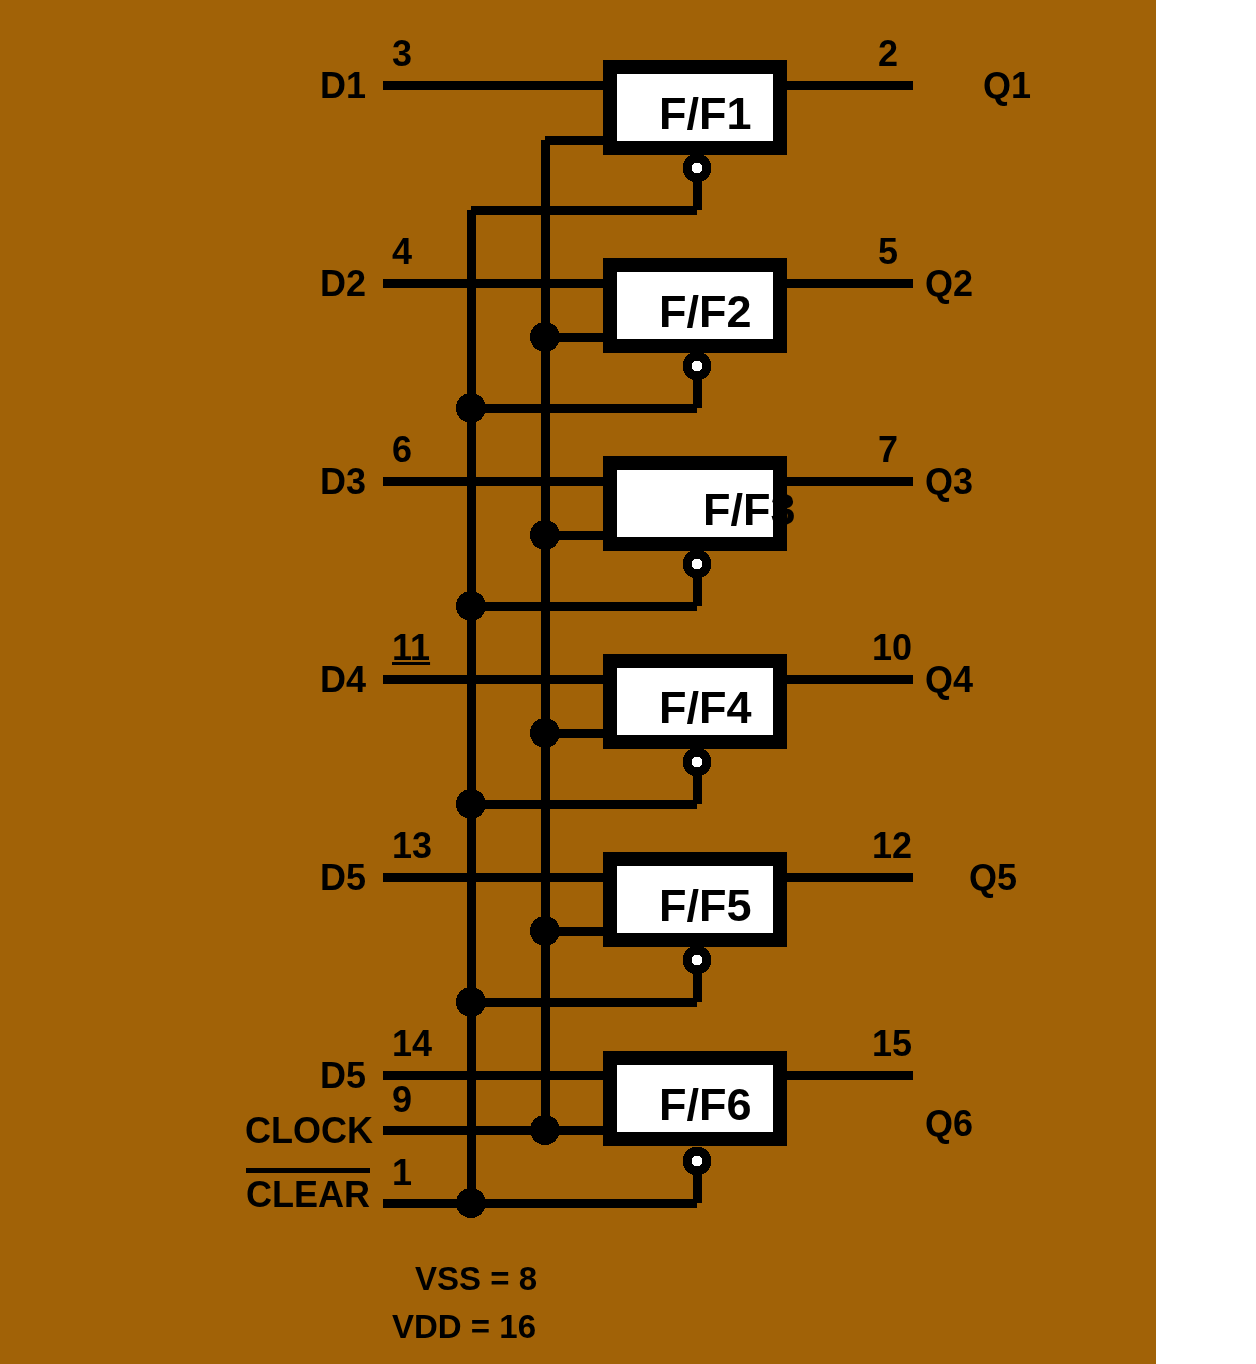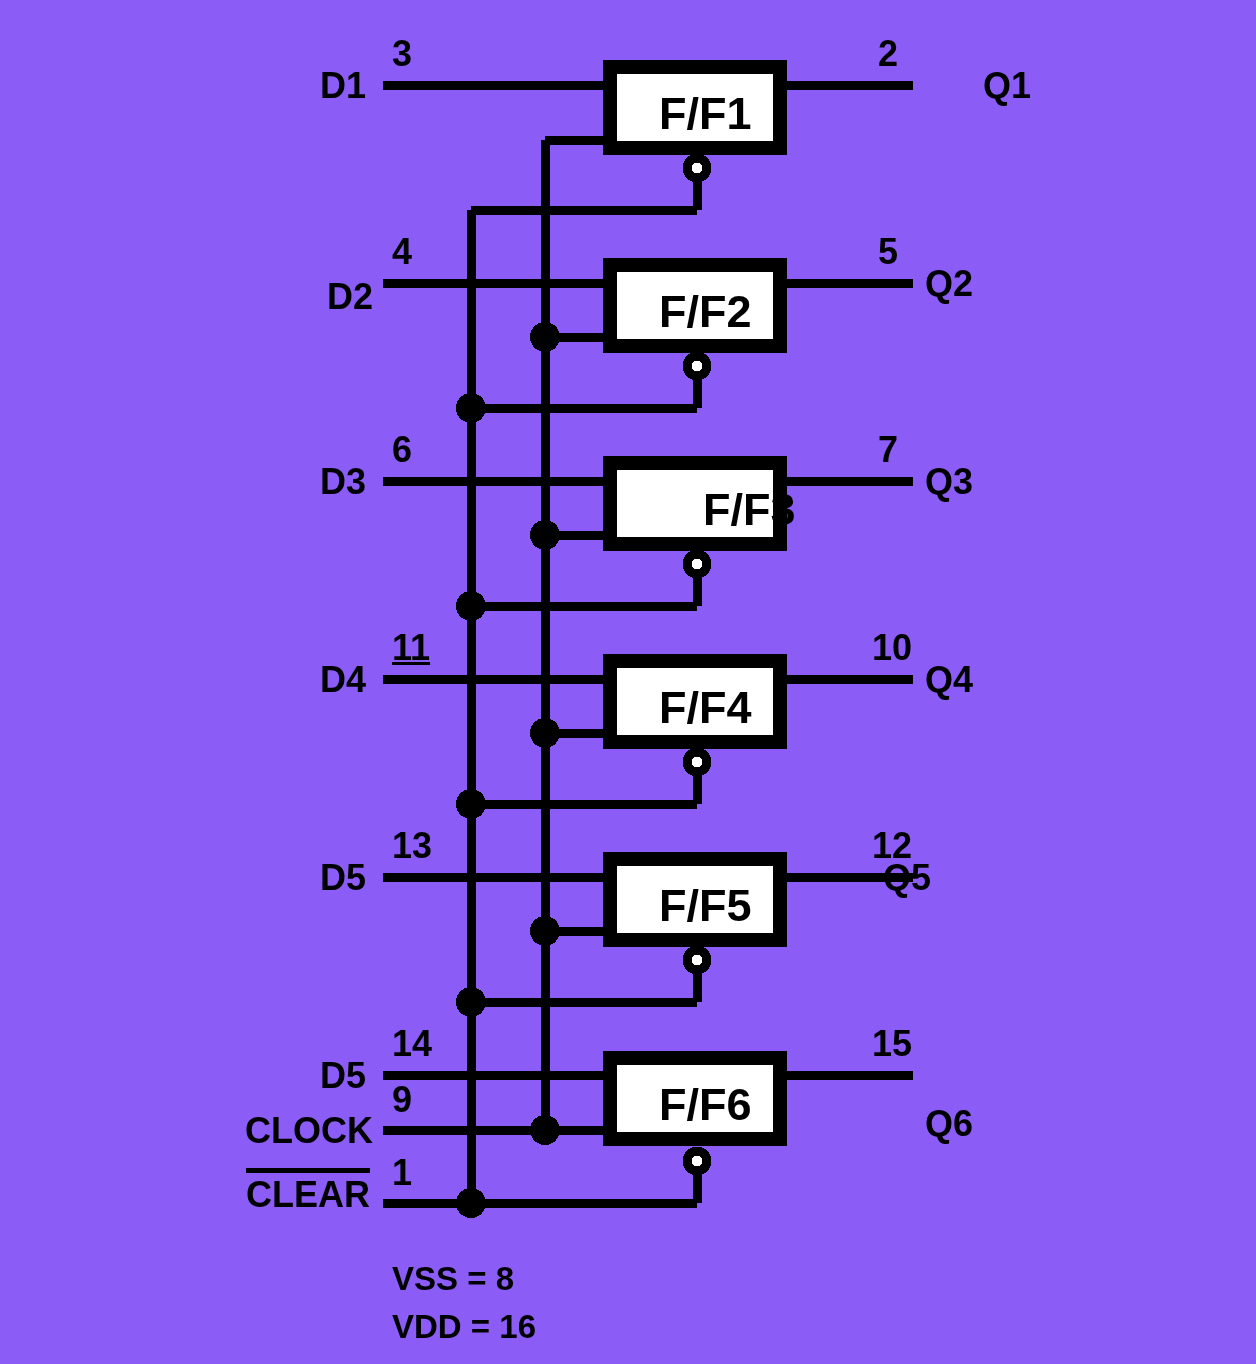--- a/index.html
+++ b/index.html
@@ -1,17 +1,17 @@
 <!DOCTYPE html>
 <html><head>
 <meta charset="utf-8">
 <style>
   html,body{margin:0;padding:0;background:#ffffff;}
   body{width:1256px;height:1364px;font-family:"Liberation Sans",sans-serif;overflow:hidden;}
-  #stage{position:relative;width:1256px;height:1364px;background:#8b5cf6;}
+  #stage{position:relative;width:1156px;height:1364px;background:#a16207;}
   svg.wires{position:absolute;left:0;top:0;width:1256px;height:1364px;}
   .lbl{position:absolute;color:#000;font-weight:bold;white-space:nowrap;line-height:1;}
   .sig{font-size:36px;}
   .pin{font-size:36px;}
   .ffname{font-size:45px;}
   .pwr{font-size:33px;}
   .ovl{position:absolute;white-space:nowrap;}
   .ovl .bar{display:block;height:5px;background:#000;margin-bottom:4px;}
 </style>
 </head>
@@ -94,38 +94,38 @@
 
       <circle cx="471" cy="408" r="15"></circle>
       <circle cx="471" cy="606" r="15"></circle>
       <circle cx="471" cy="804" r="15"></circle>
       <circle cx="471" cy="1002" r="15"></circle>
       <circle cx="471" cy="1203" r="15"></circle>
     </g>
   </svg>
 
   <div class="lbl sig" style="left:320px;top:68px;">D1</div>
-  <div class="lbl sig" style="left:320px;top:279px;margin-left:7px;">D2</div>
+  <div class="lbl sig" style="left:320px;top:266px;">D2</div>
   <div class="lbl sig" style="left:320px;top:464px;">D3</div>
   <div class="lbl sig" style="left:320px;top:662px;">D4</div>
   <div class="lbl sig" style="left:320px;top:860px;">D5</div>
   <div class="lbl sig" style="left:320px;top:1058px;">D5</div>
 
   <div class="lbl pin" style="left:392px;top:36px;">3</div>
   <div class="lbl pin" style="left:392px;top:234px;">4</div>
   <div class="lbl pin" style="left:392px;top:432px;">6</div>
   <div class="lbl pin" style="left:392px;top:630px;text-decoration:underline;">11</div>
   <div class="lbl pin" style="left:392px;top:828px;">13</div>
   <div class="lbl pin" style="left:392px;top:1026px;">14</div>
 
   <div class="lbl sig" style="left:971px;top:68px;margin-left:12px;">Q1</div>
   <div class="lbl sig" style="left:925px;top:266px;">Q2</div>
   <div class="lbl sig" style="left:925px;top:464px;">Q3</div>
   <div class="lbl sig" style="left:925px;top:662px;">Q4</div>
-  <div class="lbl sig" style="left:883px;top:860px;text-align:right;">Q5</div>
+  <div class="lbl sig" style="left:969px;top:860px;text-align:right;">Q5</div>
   <div class="lbl sig" style="left:925px;top:1058px;margin-top:48px;">Q6</div>
 
   <div class="lbl pin" style="left:878px;top:36px;">2</div>
   <div class="lbl pin" style="left:878px;top:234px;">5</div>
   <div class="lbl pin" style="left:878px;top:432px;">7</div>
   <div class="lbl pin" style="left:872px;top:630px;">10</div>
   <div class="lbl pin" style="left:872px;top:828px;">12</div>
   <div class="lbl pin" style="left:872px;top:1026px;">15</div>
 
   <div class="lbl ffname" style="left:659px;top:91px;">F/F1</div>
@@ -137,16 +137,16 @@
 
   <div class="lbl sig" style="left:245px;top:1113px;">CLOCK</div>
   <div class="lbl pin" style="left:392px;top:1082px;">9</div>
 
   <div class="ovl" style="left:246px;top:1168px;">
     <span class="bar" style="width: 124px;"></span>
     <span class="lbl sig" style="position:static;display:block;">CLEAR</span>
   </div>
   <div class="lbl pin" style="left:392px;top:1155px;">1</div>
 
-  <div class="lbl pwr" style="left:392px;top:1262px;">VSS = 8</div>
+  <div class="lbl pwr" style="left:415px;top:1262px;">VSS = 8</div>
   <div class="lbl pwr" style="left:392px;top:1310px;">VDD = 16</div>
 
 </div>
 
 </body></html>

